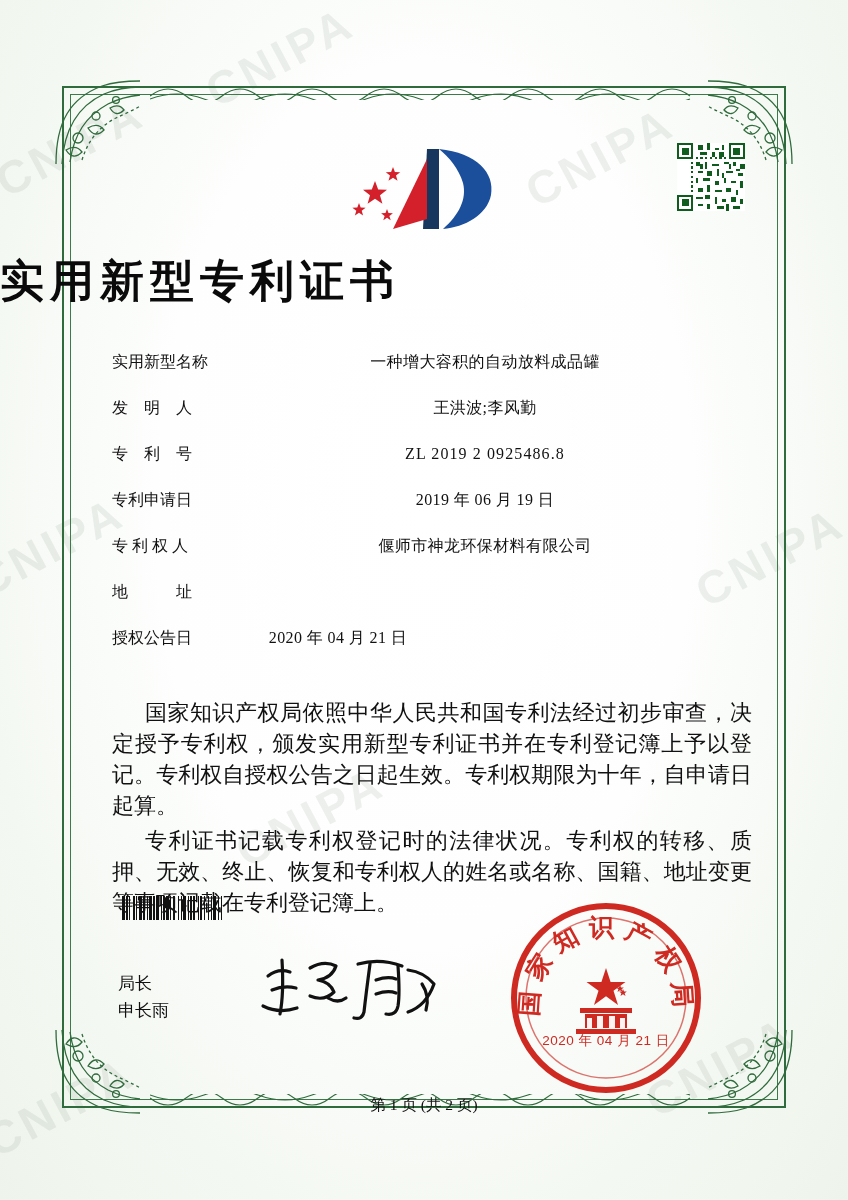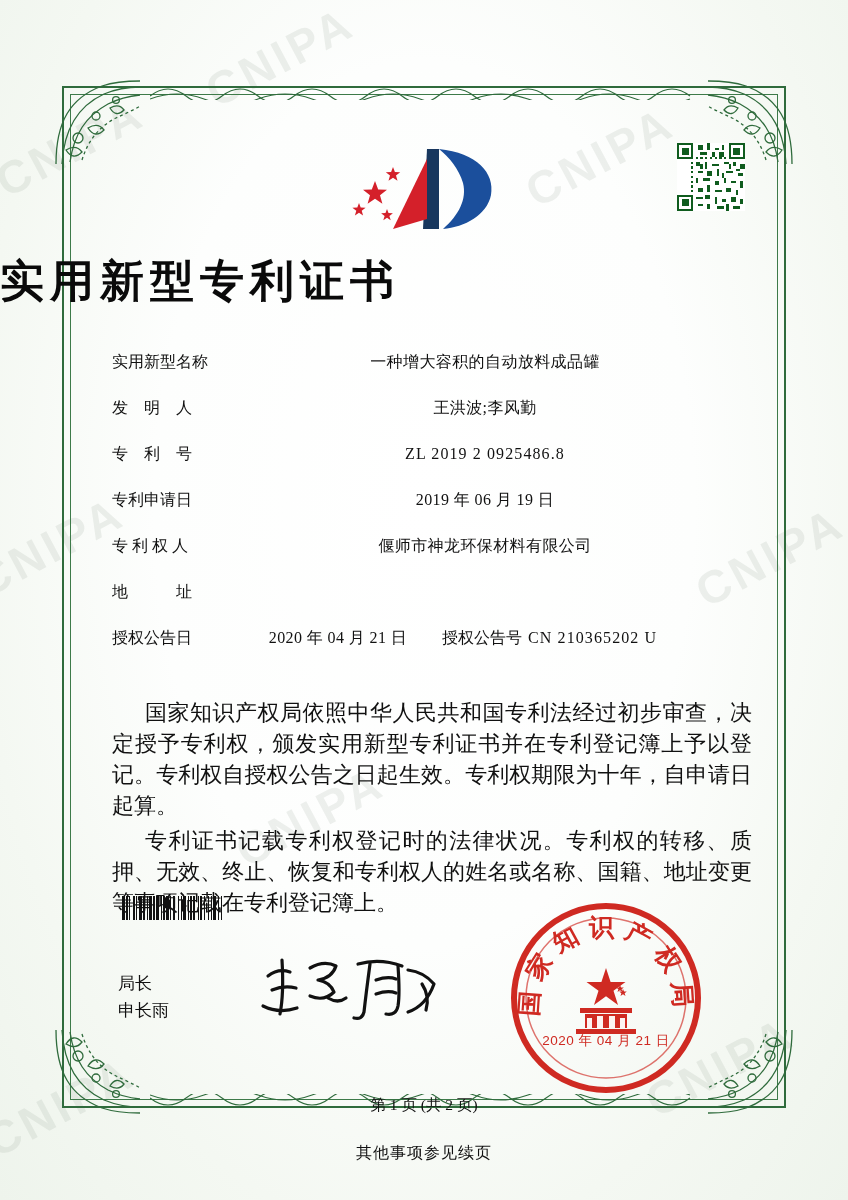--- a/index.html
+++ b/index.html
@@ -482,24 +482,20 @@
     </div>
     <div class="field-row">
       <div class="field-label">地　　　址</div>
     </div>
 
     <div class="row-dual">
       <div class="left-part">
         <div class="field-label">授权公告日</div>
         <div class="field-value">2020 年 04 月 21 日</div>
       </div>
-      <div class="right-part">
-        <div class="field-label" style="width:auto;flex:0 0 auto;margin-right:0;">授权公告号</div>
-        <div class="field-value mono" style="margin-left:6px;">CN 210365202 U</div>
-      </div>
     </div>
   </div>
 
   <div class="paragraphs">
     <p>国家知识产权局依照中华人民共和国专利法经过初步审查，决定授予专利权，颁发实用新型专利证书并在专利登记簿上予以登记。专利权自授权公告之日起生效。专利权期限为十年，自申请日起算。</p>
     <p>专利证书记载专利权登记时的法律状况。专利权的转移、质押、无效、终止、恢复和专利权人的姓名或名称、国籍、地址变更等事项记载在专利登记簿上。</p>
   </div>
 
   <div class="barcode" id="barcode">
       <i style="width: 3px; background: rgb(17, 17, 17);"></i>
@@ -610,15 +606,14 @@
         <rect x="-9" y="12" width="6" height="12" fill="#fdf3f2"></rect>
         <rect x="3" y="12" width="6" height="12" fill="#fdf3f2"></rect>
         <rect x="-19" y="14" width="5" height="10" fill="#fdf3f2"></rect>
         <rect x="14" y="14" width="5" height="10" fill="#fdf3f2"></rect>
       </g>
     </svg>
   </div>
   <div class="seal-date">2020 年 04 月 21 日</div>
 
   <div class="page-num">第 1 页 (共 2 页)</div>
-  <div class="footer-note">其他事项参见续页</div>
 
 </div>
 
 </body></html>

